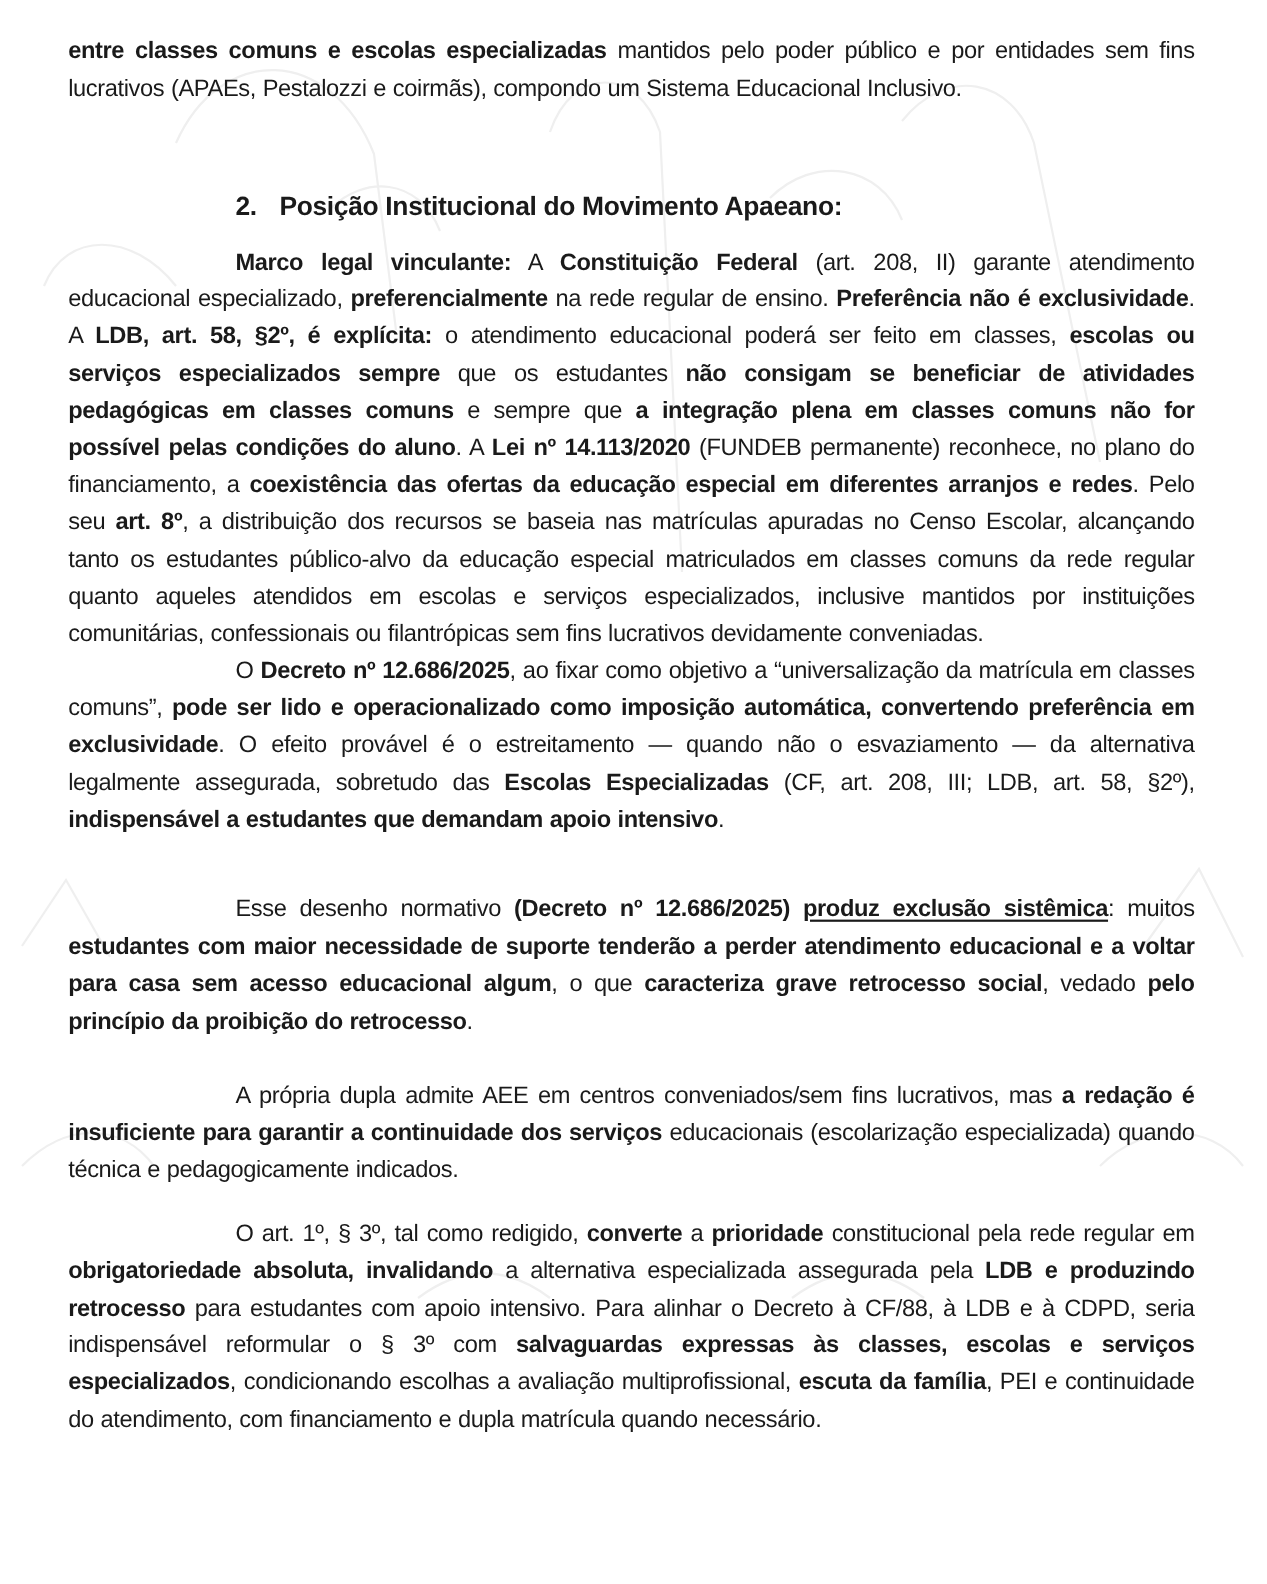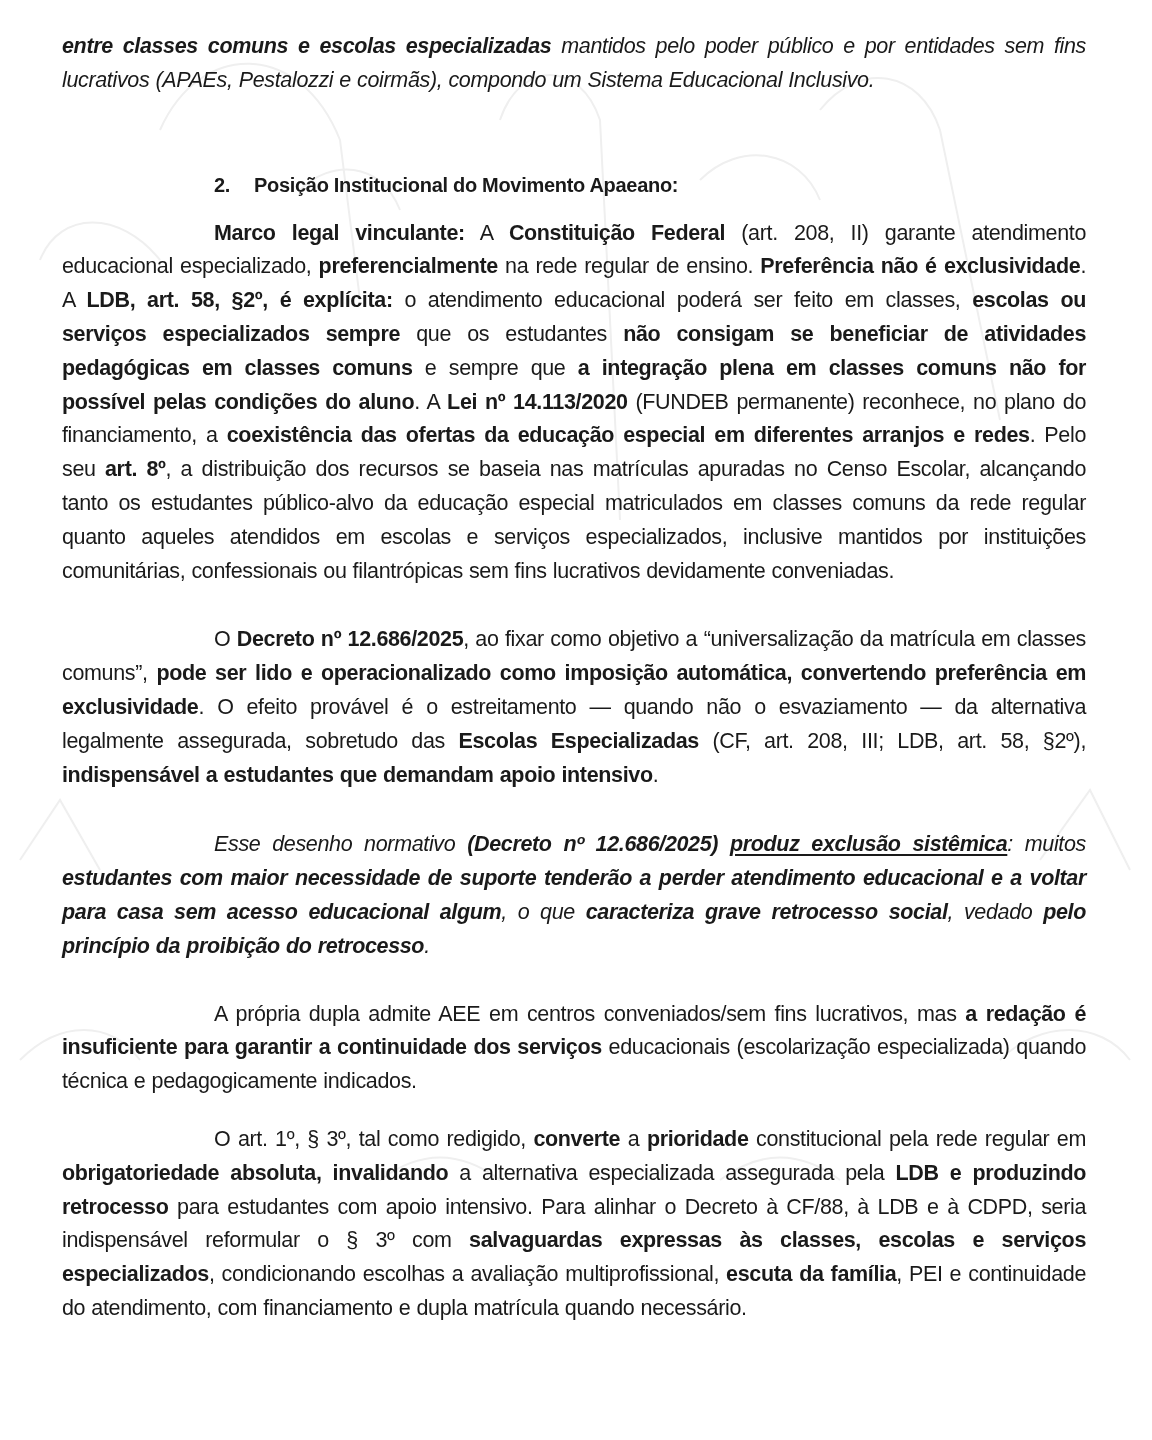--- a/index.html
+++ b/index.html
@@ -24,30 +24,30 @@
     text-align: justify;
     letter-spacing: -0.35px;
     word-spacing: 0.5px;
   }
   p.para.indent { text-indent: 152px; }
   .seg-b { font-weight: bold; }
   .seg-u { text-decoration: underline; text-decoration-thickness: 1.5px; text-underline-offset: 3px; }
   .heading {
     margin: 0;
     padding-left: 152px;
-    font-size: 20px;
+    font-size: 24px;
     font-weight: bold;
     letter-spacing: -0.3px;
   }
   .heading .num { display: inline-block; width: 40px; }
-  #p-intro { margin-top: 0; font-style: italic; }
+  #p-intro { margin-top: 0; }
   #h-section { margin-top: 76px; }
   #p-marco { margin-top: 20px; }
-  #p-decreto { margin-top: 35px; }
-  #p-desenho { margin-top: 36px; font-style: italic; }
+  #p-decreto { }
+  #p-desenho { margin-top: 48px; }
   #p-propria { margin-top: 34px; }
   #p-art { margin-top: 24px; }
 </style>
 </head>
 <body>
 
 <svg class="watermark" width="1152" height="1440" viewBox="0 0 1152 1440">
   <g fill="none" stroke="#efefef" stroke-width="2">
     <path d="M40 260 C 60 210, 120 210, 160 260"></path>
     <path d="M160 130 C 200 40, 300 40, 340 140 L 360 300"></path>

